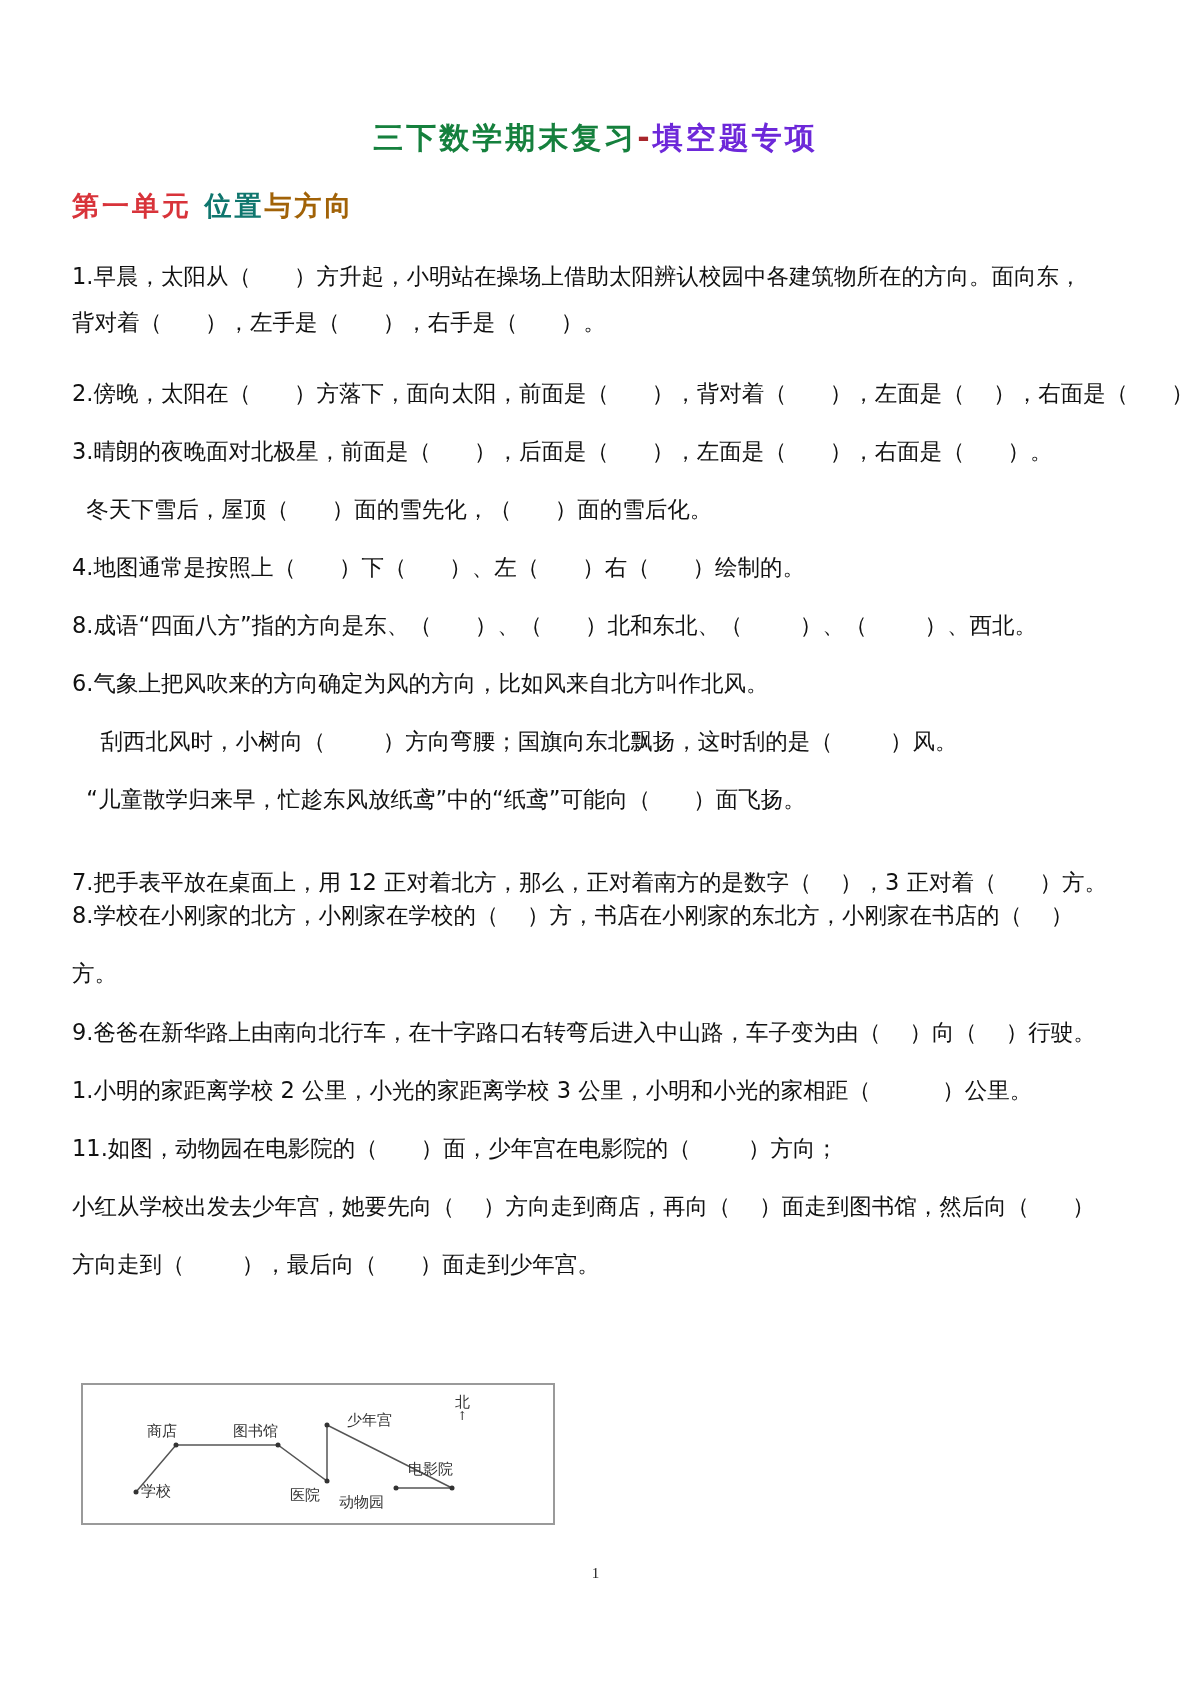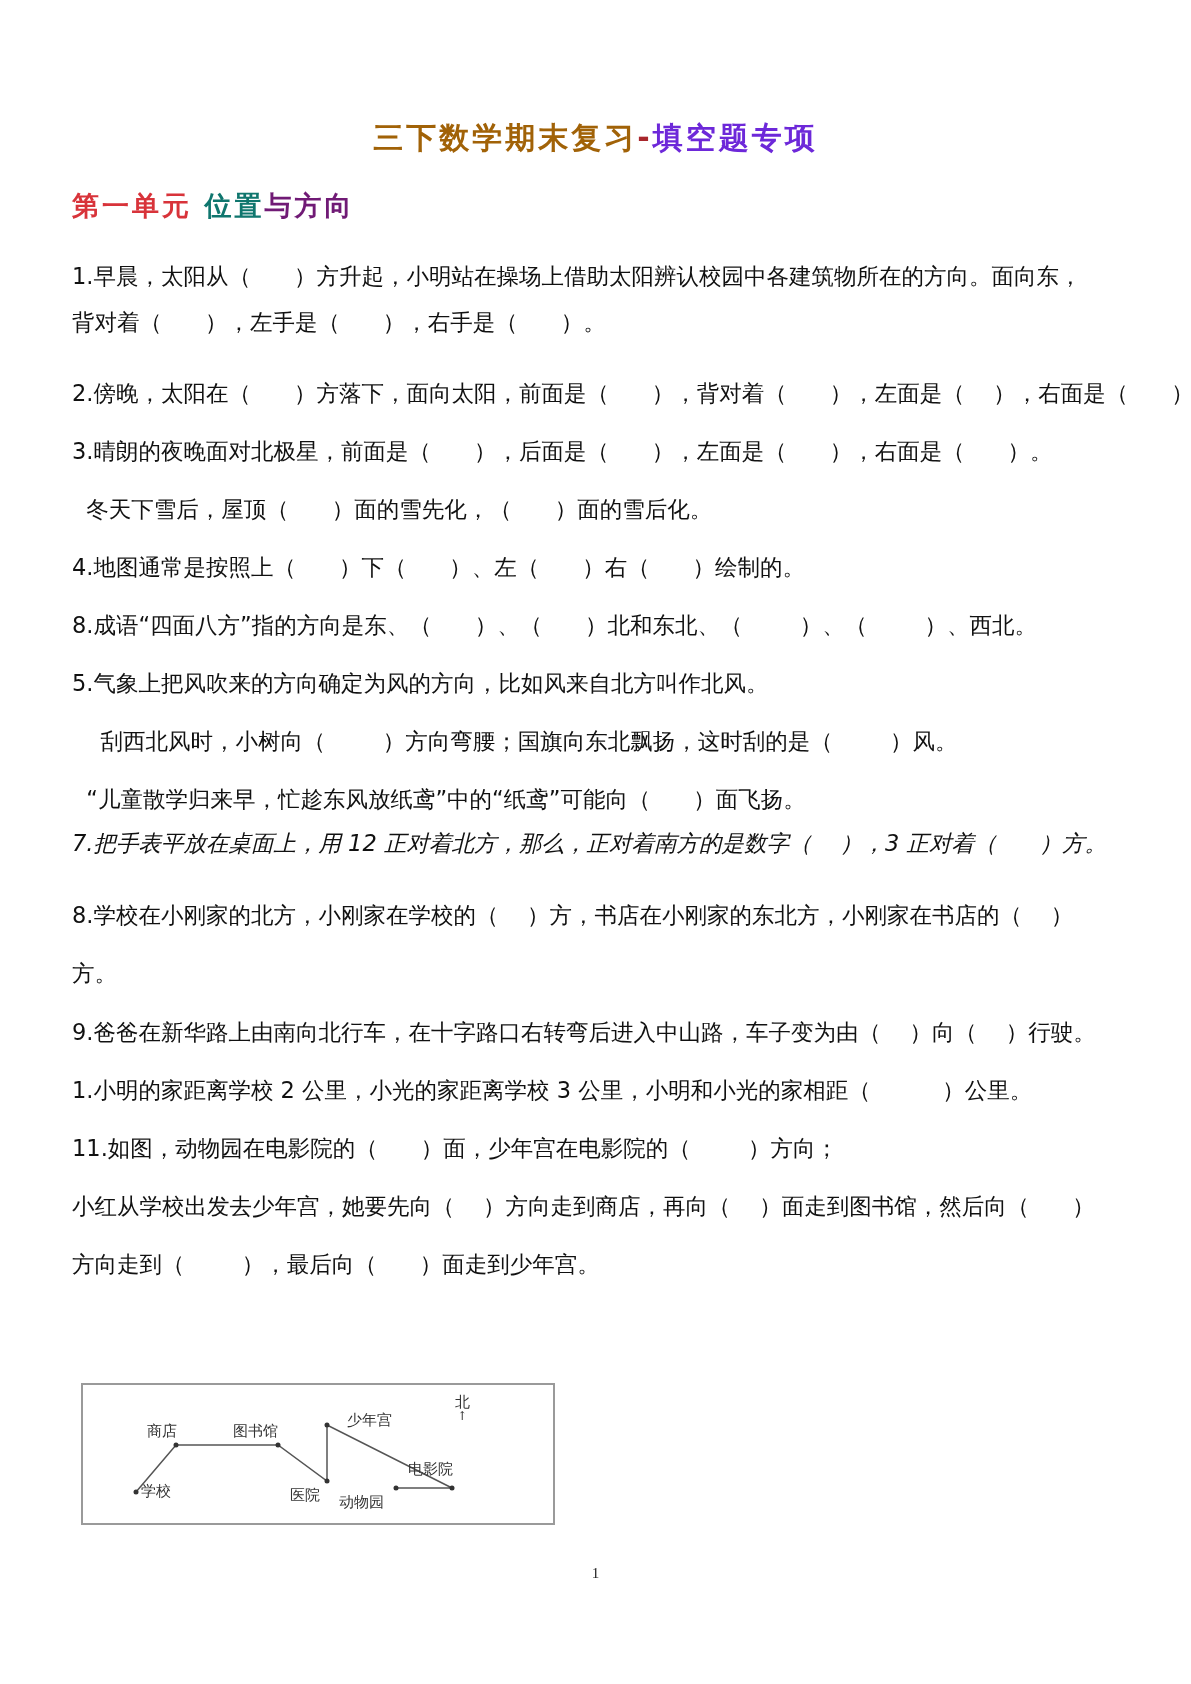--- a/index.html
+++ b/index.html
@@ -1,27 +1,27 @@
 <!DOCTYPE html>
 <html><head>
 <meta charset="utf-8">
 <style>
   html, body { margin: 0; padding: 0; background: #ffffff; }
   body { width: 1191px; height: 1684px; position: relative; overflow: hidden;
          font-family: "DejaVu Sans", "Liberation Sans", sans-serif; color: #111; }
   .title { position: absolute; top: 118px; left: 0; width: 1191px; text-align: center;
            font-size: 30px; font-weight: bold; letter-spacing: 3px;
            color: #d8333a; }
-  .title .t1 { color: #a16207; }
+  .title .t1 { color: #15803d; }
   .title .t2 { color: #a8262c; }
   .title .t3 { color: #6d28d9; text-align: right; }
   .section { position: absolute; top: 188px; left: 72px; font-size: 27px; font-weight: bold;
              letter-spacing: 3px; color: #d8333a; }
   .section .s2 { color: #0f766e; }
-  .section .s3 { color: #701a75; text-align: center; }
+  .section .s3 { color: #a16207; text-align: center; }
   .line { position: absolute; left: 72px; font-size: 22.5px; white-space: pre; line-height: 30px; margin-top: 25px; }
   .diagram { position: absolute; left: 81px; top: 1383px; width: 474px; height: 142px;
              border: 2px solid #9a9a9a; box-sizing: border-box; }
   .diagram svg { position: absolute; left: 0; top: 0; }
   .lbl { position: absolute; font-family: "DejaVu Serif", "Liberation Serif", serif;
          font-size: 15px; color: #333; white-space: nowrap; }
   .pagenum { position: absolute; top: 1565px; left: 0; width: 1191px; text-align: center;
              font-family: "Liberation Serif", "DejaVu Serif", serif; font-size: 15px; color: #222; }
 </style>
 </head>
@@ -36,24 +36,24 @@
 </div>
 
 <div id="lines">
     <div class="line" style="top: 236px;">1.早晨，太阳从（      ）方升起，小明站在操场上借助太阳辨认校园中各建筑物所在的方向。面向东，</div>
     <div class="line" style="top: 282px;">背对着（      ），左手是（      ），右手是（      ）。</div>
     <div class="line" style="top: 353px;">2.傍晚，太阳在（      ）方落下，面向太阳，前面是（      ），背对着（      ），左面是（    ），右面是（      ）。</div>
     <div class="line" style="top: 411px;">3.晴朗的夜晚面对北极星，前面是（      ），后面是（      ），左面是（      ），右面是（      ）。</div>
     <div class="line" style="top: 469px;">  冬天下雪后，屋顶（      ）面的雪先化，（      ）面的雪后化。</div>
     <div class="line" style="top: 527px; text-align: center;">4.地图通常是按照上（      ）下（      ）、左（      ）右（      ）绘制的。</div>
     <div class="line" style="top: 585px;">8.成语“四面八方”指的方向是东、（      ）、（      ）北和东北、（        ）、（        ）、西北。</div>
-    <div class="line" style="top: 643px;">5.气象上把风吹来的方向确定为风的方向，比如风来自北方叫作北风。</div>
+    <div class="line" style="top: 643px;">6.气象上把风吹来的方向确定为风的方向，比如风来自北方叫作北风。</div>
     <div class="line" style="top: 701px;">    刮西北风时，小树向（        ）方向弯腰；国旗向东北飘扬，这时刮的是（        ）风。</div>
     <div class="line" style="top: 759px; text-align: right;">  “儿童散学归来早，忙趁东风放纸鸢”中的“纸鸢”可能向（      ）面飞扬。</div>
-    <div class="line" style="top: 803px; font-style: italic;">7.把手表平放在桌面上，用 12 正对着北方，那么，正对着南方的是数字（    ），3 正对着（      ）方。</div>
+    <div class="line" style="top: 842px;">7.把手表平放在桌面上，用 12 正对着北方，那么，正对着南方的是数字（    ），3 正对着（      ）方。</div>
     <div class="line" style="top: 875px;">8.学校在小刚家的北方，小刚家在学校的（    ）方，书店在小刚家的东北方，小刚家在书店的（    ）</div>
     <div class="line" style="top: 933px;">方。</div>
     <div class="line" style="top: 992px;">9.爸爸在新华路上由南向北行车，在十字路口右转弯后进入中山路，车子变为由（    ）向（    ）行驶。</div>
     <div class="line" style="top: 1050px;">1.小明的家距离学校 2 公里，小光的家距离学校 3 公里，小明和小光的家相距（          ）公里。</div>
     <div class="line" style="top: 1108px;">11.如图，动物园在电影院的（      ）面，少年宫在电影院的（        ）方向；</div>
     <div class="line" style="top: 1166px;">小红从学校出发去少年宫，她要先向（    ）方向走到商店，再向（    ）面走到图书馆，然后向（      ）</div>
     <div class="line" style="top: 1224px;">方向走到（        ），最后向（      ）面走到少年宫。</div>
   </div>
 
 <div class="diagram">

